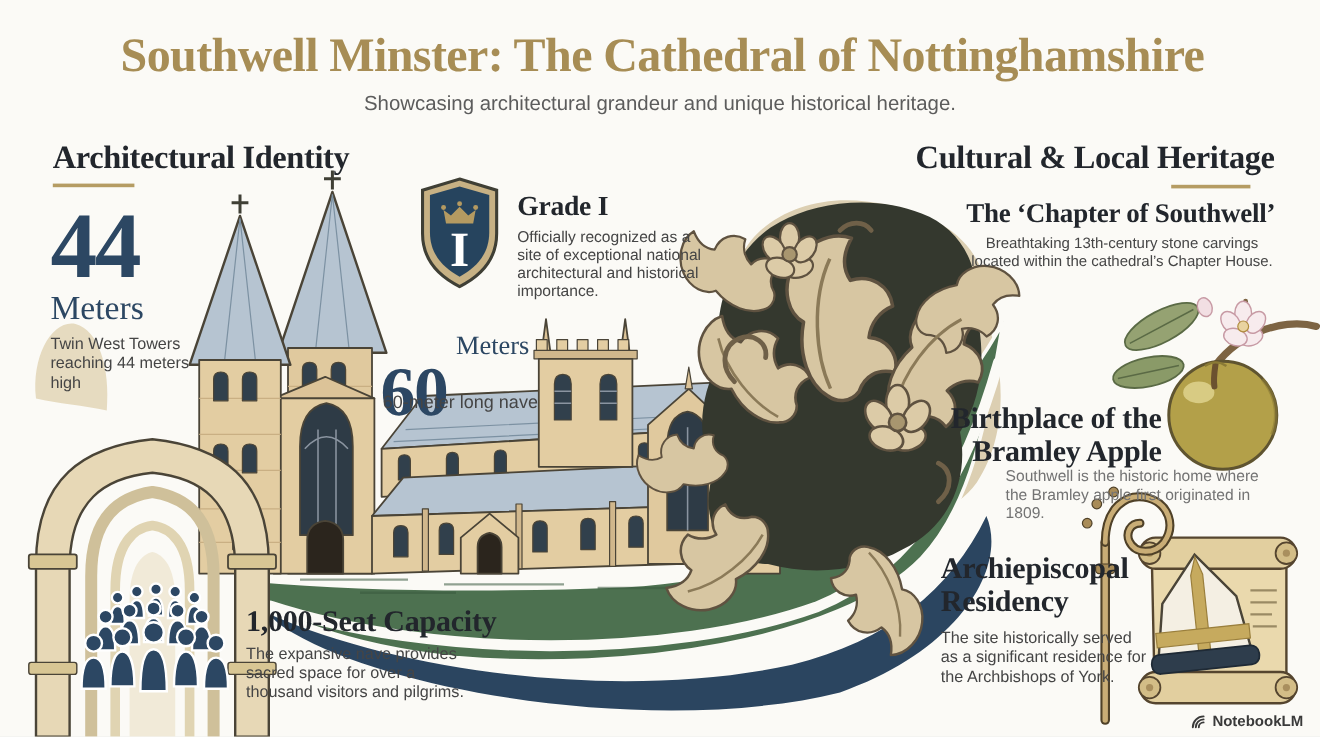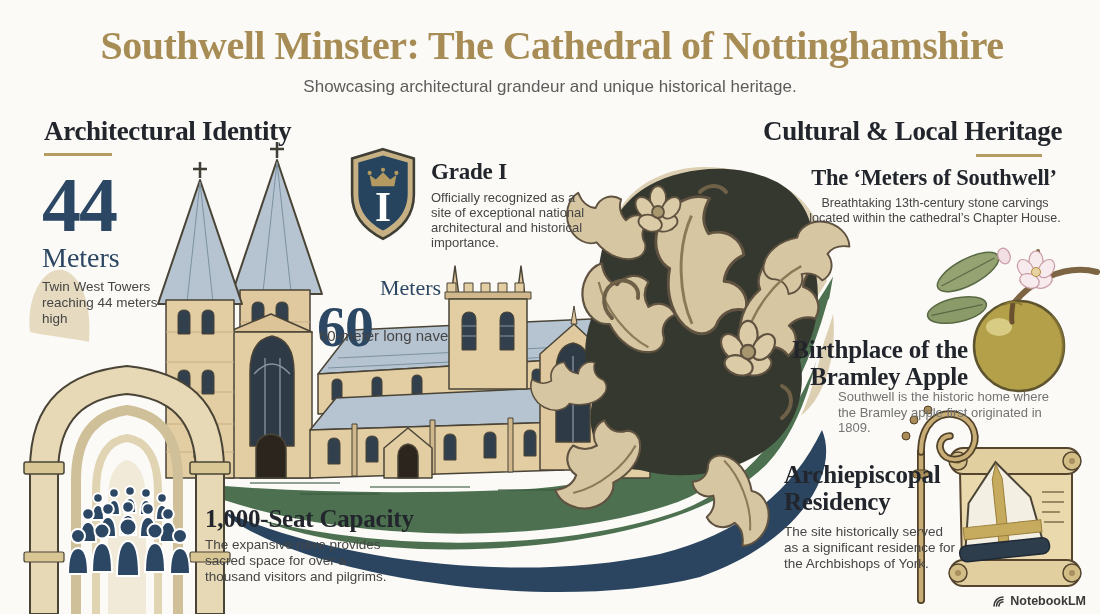--- a/index.html
+++ b/index.html
@@ -332,21 +332,21 @@
   <div class="txt cap60" style="left:319px;top:327px;">60-meter long nave</div>
 
   <div class="txt capacity" style="left:205px;top:506px;">
     <div class="h-item serif">1,000-Seat Capacity</div>
     <div class="cap">The expansive nave provides sacred space for over a thousand visitors and pilgrims.</div>
   </div>
 
   <div class="txt h-section serif" style="left:763px;top:116px;width:300px;">Cultural &amp; Local Heritage</div>
   <div class="rule" style="left:976px;top:154px;width:66px;"></div>
 
-  <div class="txt leaves-title serif" style="left:788px;top:165px;width:292px;">The ‘Meters of Southwell’</div>
+  <div class="txt leaves-title serif" style="left:788px;top:165px;width:292px;">The ‘Chapter of Southwell’</div>
   <div class="txt leaves-body" style="left:806px;top:196px;width:258px;">Breathtaking 13th-century stone carvings located within the cathedral’s Chapter House.</div>
 
   <div class="txt bramley-title serif" style="left:770px;top:337px;width:198px;">
     <div>Birthplace of the</div>
     <div>Bramley Apple</div>
   </div>
   <div class="txt bramley-body" style="left:838px;top:389px;width:212px;">Southwell is the historic home where the Bramley apple first originated in 1809.</div>
 
   <div class="txt" style="left:784px;top:462px;">
     <div class="res-title serif">Archiepiscopal</div>

